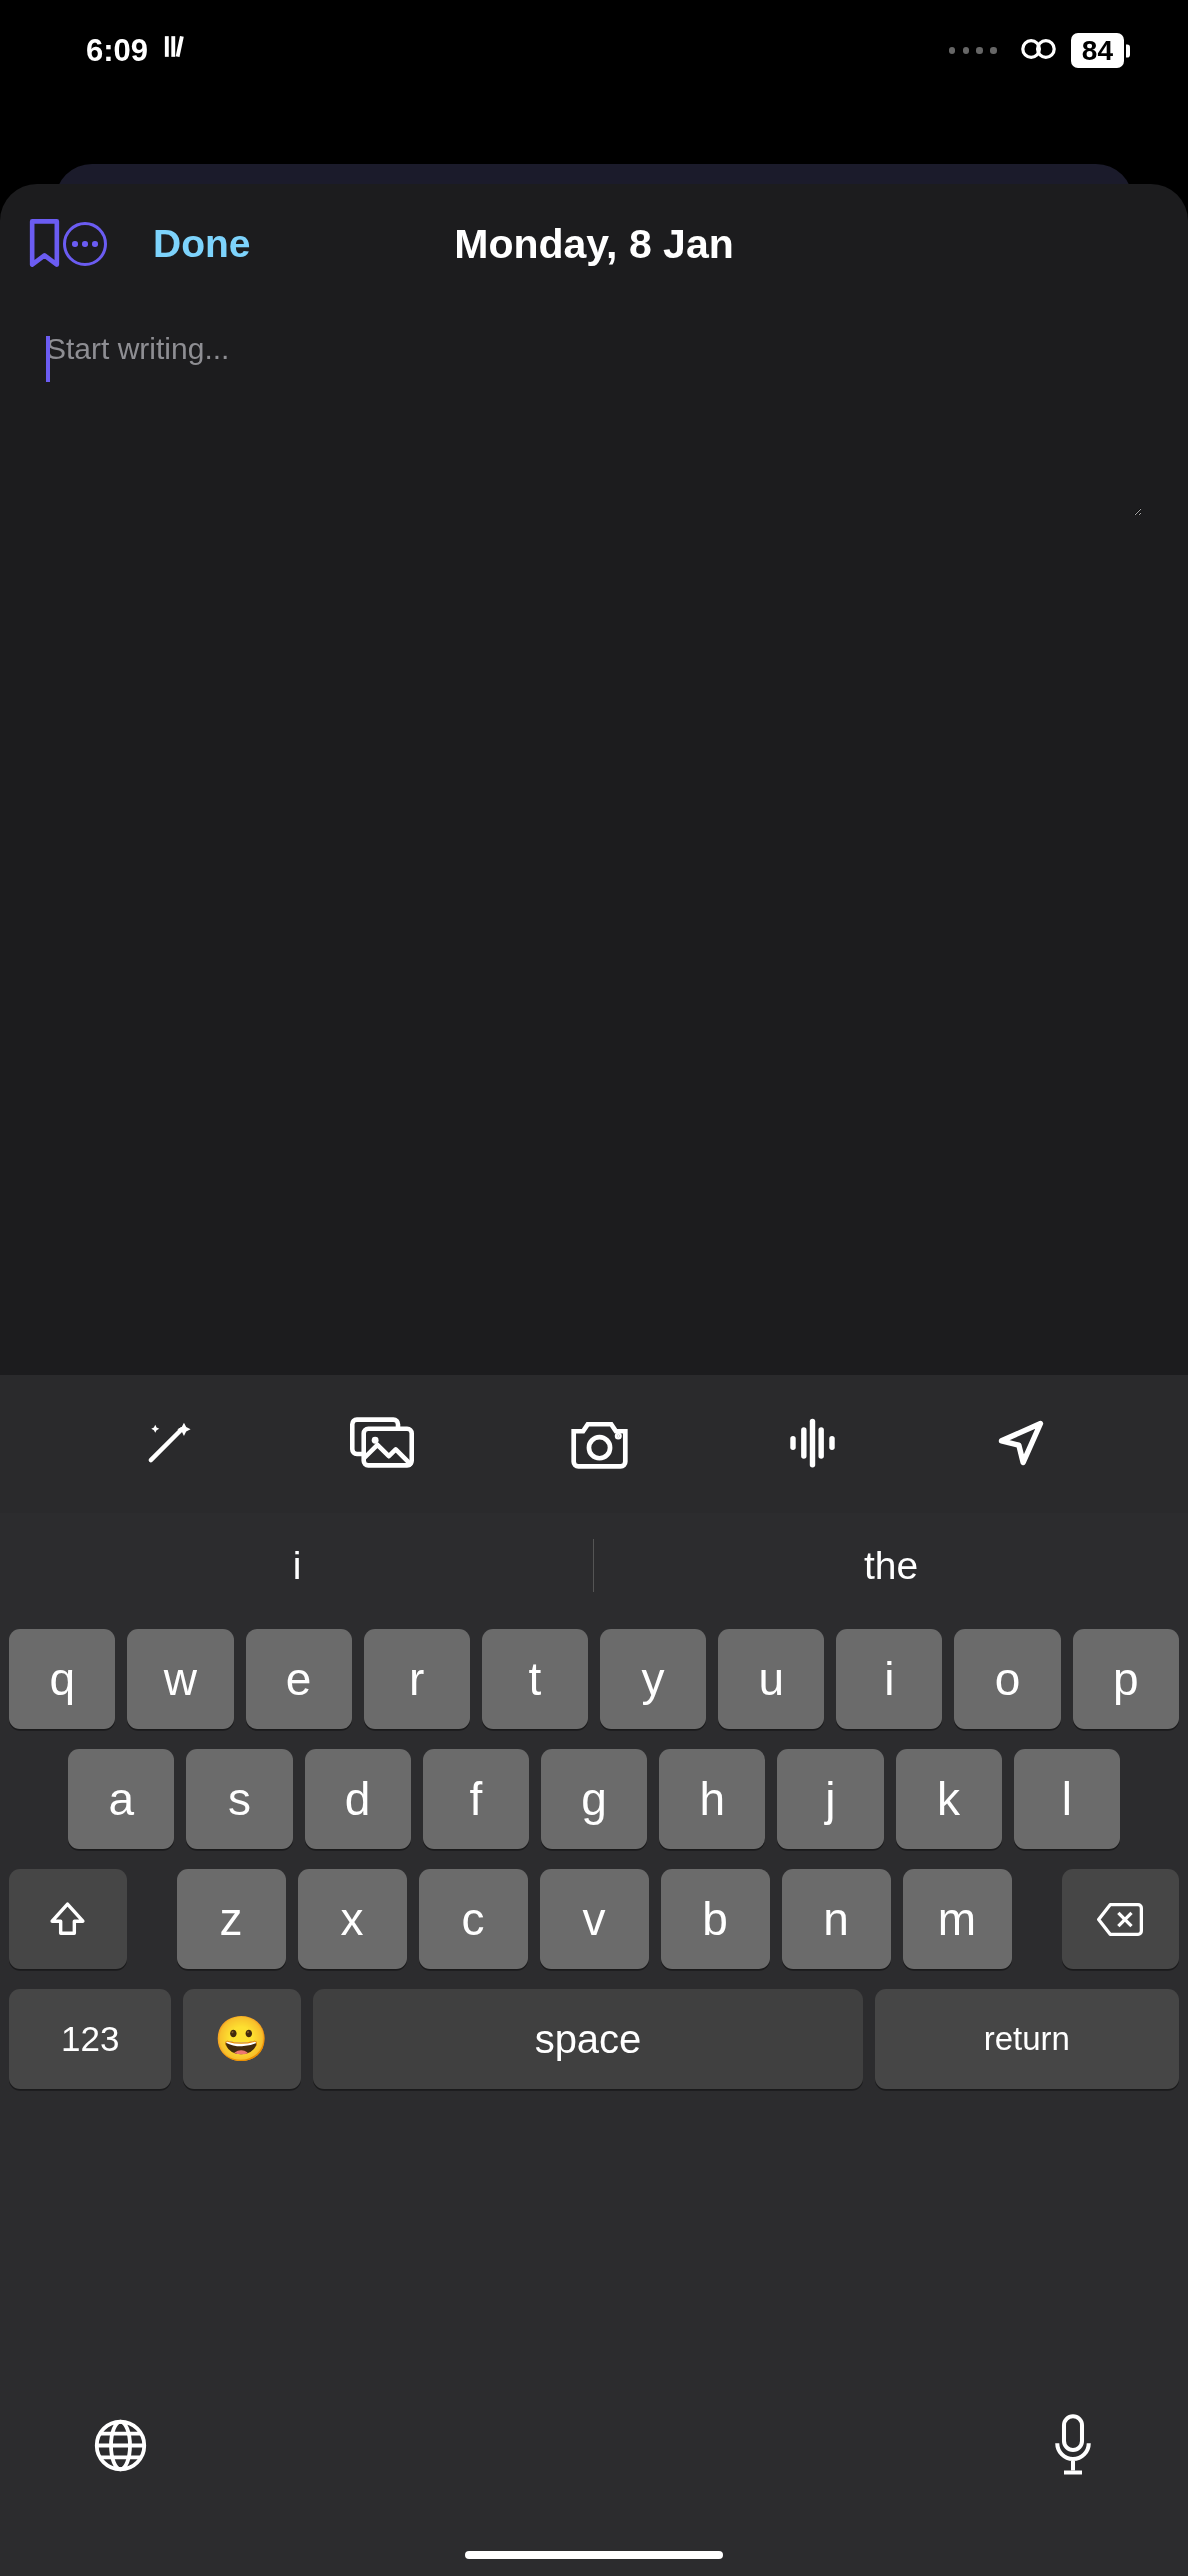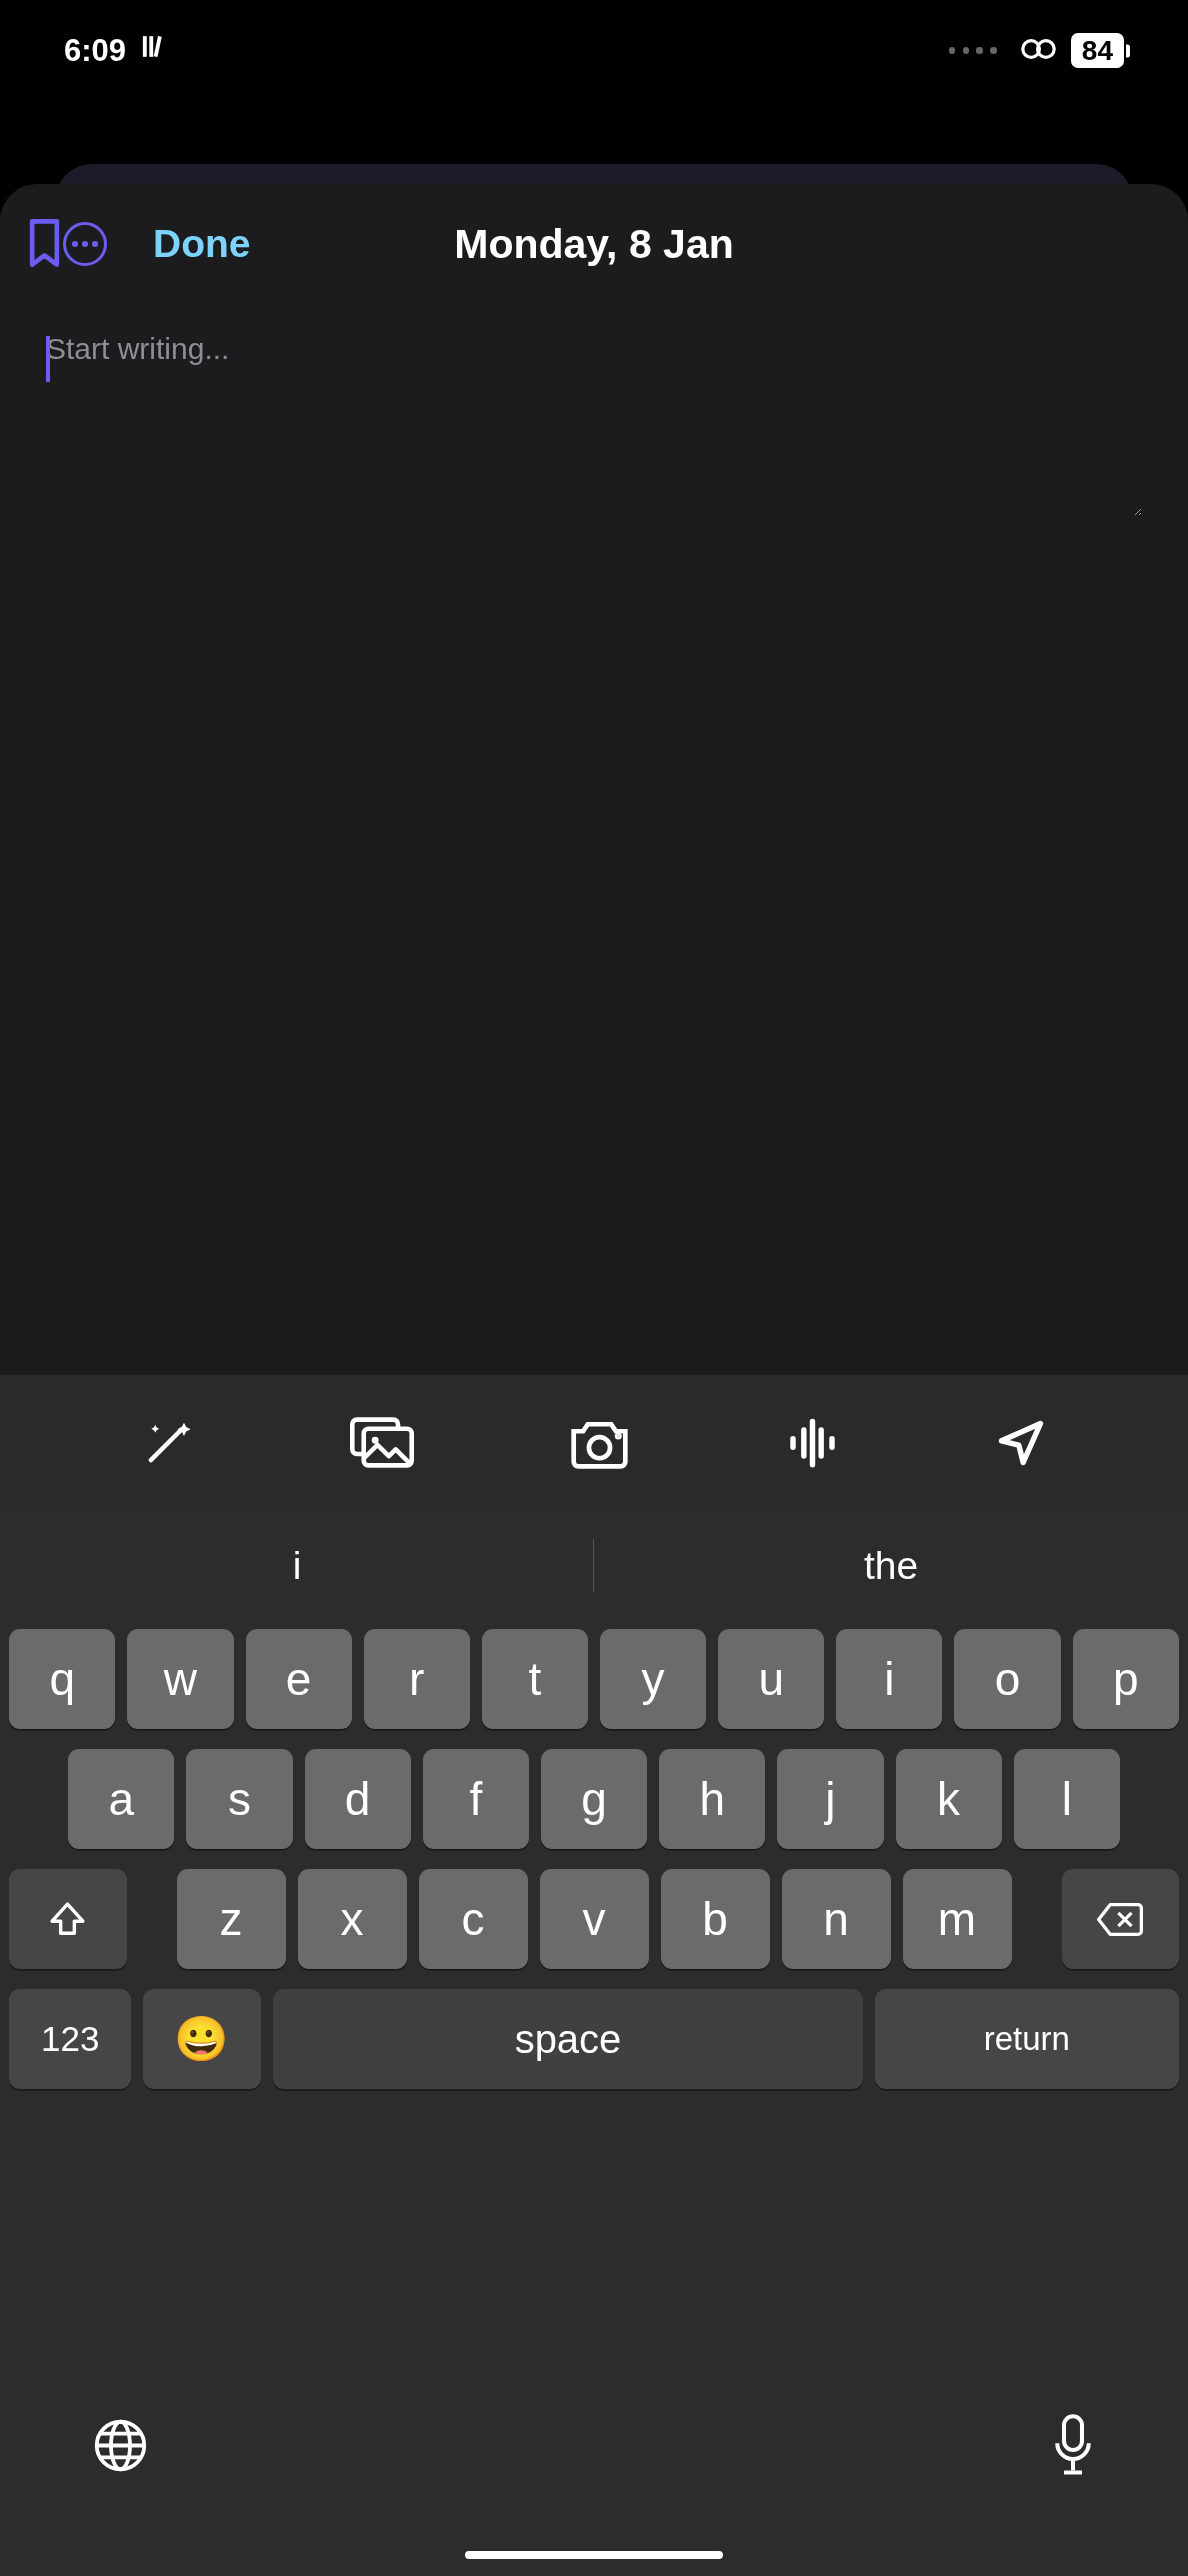--- a/index.html
+++ b/index.html
@@ -1,19 +1,19 @@
 <!DOCTYPE html>
 <html style="font-size:14.7px"><head>
 <meta charset="utf-8">
 <style>
   * { margin: 0; padding: 0; box-sizing: border-box; font-family: -apple-system, "Helvetica Neue", sans-serif; -webkit-font-smoothing: antialiased; }
   html, body { width: 1188px; height: 2576px; background: #000; color: #fff; overflow: hidden; }
 
   
-  .status-bar { height: 101px; display: flex; align-items: center; justify-content: space-between; padding: 0 64px 0 64px; font-size: 31px; font-weight: 600; }
+  .status-bar { height: 101px; display: flex; align-items: center; justify-content: space-between; padding: 0 64px 0 86px; font-size: 31px; font-weight: 600; }
   .status-left { display: flex; align-items: center; gap: 13px; }
   .status-right { display: flex; align-items: center; gap: 13px; }
   .dots { display:flex; gap:7.4px; margin-right:9.2px; }
   .dot { width:6.4px; height:6.4px; border-radius:50%; background:#666; }
   .battery-pill { background:#fff; color:#000; border-radius:7px; padding:1.8px 11px; font-size:28px; font-weight:700; position:relative; }
   .battery-cap { position:absolute; right:-6.4px; top:50%; transform:translateY(-50%); width:4.6px; height:13px; background:#fff; border-radius:0 2.8px 2.8px 0; }
 
   
   .sheet { position:absolute; top:184px; left:0; right:0; bottom:0; background:#1c1c1e; border-radius:37px 37px 0 0; }
   .sheet-behind { position:absolute; top:164px; left:55px; right:55px; height:55px; background:#1b1b2b; border-radius:37px 37px 0 0; }
@@ -44,21 +44,21 @@
   .krow { display:flex; gap:12px; margin-bottom:20px; }
   .key { background:#6b6b6b; color:#fff; border-radius:11px; height:100px; display:flex; align-items:center; justify-content:center; font-size:46px; font-weight:400; box-shadow: 0 1.8px 0 rgba(0,0,0,0.4); }
   .key.mod { background:#464646; }
   .krow.r1 .key { flex:1; }
   .krow.r2 { padding:0 59px; }
   .krow.r2 .key { flex:1; }
   .krow.r3 .key.letter { width:109px; }
   .krow.r3 .key.mod { flex:1; }
   .krow.r3 .gap { width:26px; }
   .krow.r4 .key { height:100px; }
-  .key.num { width:122px; font-size:35px; }
+  .key.num { width:162px; font-size:35px; }
   .key.emoji { width:118px; font-size:44px; }
   .key.space { flex:1; background:#404040; font-size:40px; }
   .key.return { width:304px; font-size:33px; }
 
   .bottom { position:absolute; bottom:0; left:0; right:0; height:212px; display:flex; align-items:center; justify-content:space-between; padding:0 92px 46px 92px; }
   .home-ind { position:absolute; bottom:16.6px; left:50%; transform:translateX(-50%); width:258px; height:8.3px; background:#fff; border-radius:4.6px; }
 </style>
 </head>
 <body>
 

